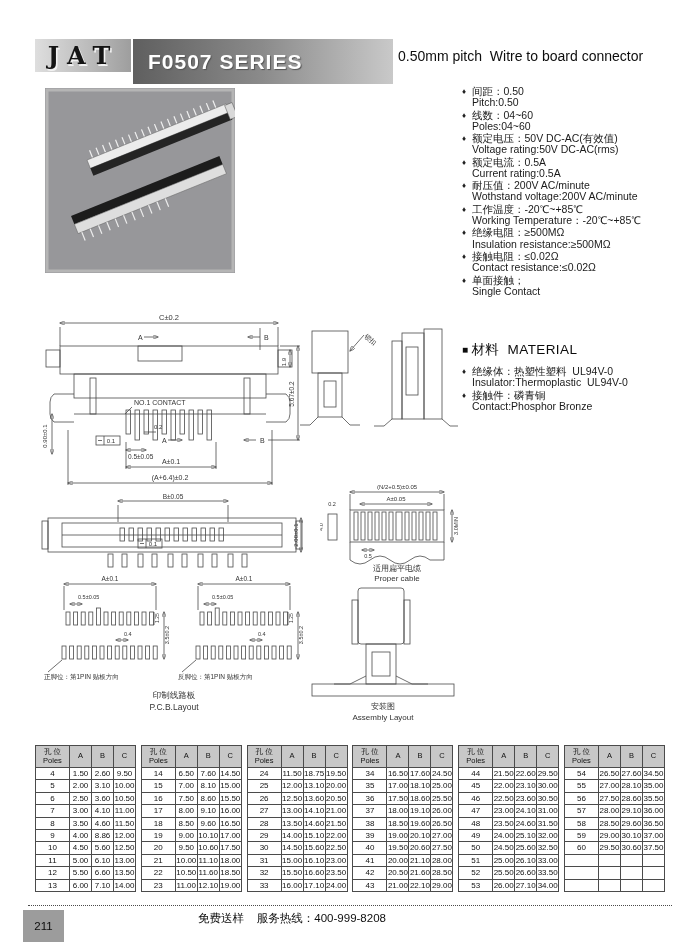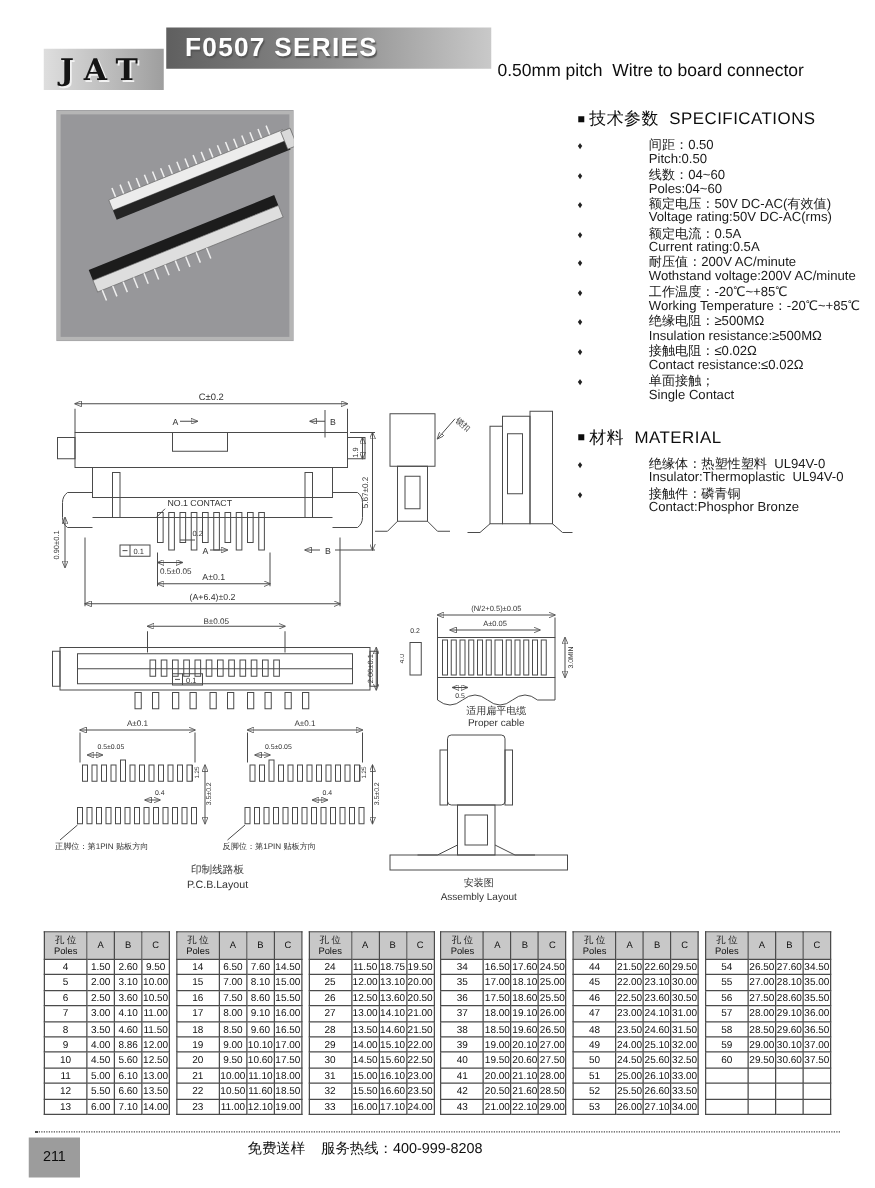--- a/index.html
+++ b/index.html
@@ -5,39 +5,39 @@
   html,body{margin:0;padding:0;background:#ffffff;}
   .page{position:relative;width:700px;height:950px;background:#fff;overflow:hidden;
         font-family:"Liberation Sans",sans-serif;color:#1a1a1a;padding-left:37px;}
 
   
   .logo{position:absolute;left:35px;top:39px;width:96px;height:33px;
         background:linear-gradient(90deg,#dedede 0%,#b9b9b9 60%,#9e9e9e 100%);
         display:flex;align-items:center;justify-content:center;
         font-family:"DejaVu Serif",serif;font-weight:bold;font-size:24px;letter-spacing:8px;
         color:#141414;text-shadow:1.5px 1.5px 0 #f2f2f2;}
-  .series-bar{position:absolute;left:133px;top:22px;width:260px;height:33px;box-sizing:border-box;
+  .series-bar{position:absolute;left:133px;top:39px;width:260px;height:45px;box-sizing:border-box;
         background:linear-gradient(90deg,#5f5f5f 0%,#8b8b8b 50%,#c9c9c9 100%);
         color:#fff;font-weight:bold;font-size:21px;letter-spacing:1px;
         display:flex;align-items:center;padding-left:15px;text-shadow:1px 1px 1px #555;}
   .subtitle{position:absolute;left:398px;top:39px;width:272px;height:33px;
         display:flex;align-items:center;font-size:14px;color:#0d0d0d;white-space:pre;}
 
   
   .photo{position:absolute;left:45px;top:88px;width:190px;height:185px;}
 
   
   .col-spec{position:absolute;left:462px;top:86px;width:236px;}
   .col-mat {position:absolute;left:462px;top:341px;width:236px;}
   .sec-head{font-size:13.5px;letter-spacing:.4px;margin-bottom:7px;color:#0c0c0c;white-space:pre;}
   .sec-head .sq{font-size:10px;margin-right:3px;vertical-align:1px;}
   .spec-item{display:flex;margin-bottom:1.4px;}
   .spec-item .bullet{width:10px;flex:0 0 10px;font-size:8px;padding-top:1px;color:#222;}
   .spec-item .lines{flex:1;}
-  .spec-item .cn,.spec-item .en{font-size:10.5px;line-height:11.1px;white-space:pre;margin-left:47px;}
+  .spec-item .cn,.spec-item .en{font-size:10.5px;line-height:11.1px;white-space:pre;}
 
   
   .draw{position:absolute;}
   .draw line,.draw rect,.draw path,.draw polyline{stroke:#4a4a4a;stroke-width:.8;fill:none;}
   .draw text{fill:#333;stroke:none;font-family:"Liberation Sans",sans-serif;}
 
   
   .ptable-wrap{position:absolute;left:35px;top:745px;width:630px;display:flex;justify-content:space-between;}
   table.grp{border-collapse:collapse;table-layout:fixed;width:101px;}
   .grp th,.grp td{border:1px solid #4b4b4b;padding:0;text-align:center;font-weight:normal;overflow:hidden;}
@@ -106,21 +106,20 @@
         <line x1="58" y1="19" x2="58" y2="28"></line>
           <line x1="67" y1="19" x2="67" y2="28"></line>
         <line x1="76" y1="19" x2="76" y2="28"></line>
           <line x1="85" y1="19" x2="85" y2="28"></line>
         <line x1="94" y1="19" x2="94" y2="28"></line>
       </g>
     </g>
   </svg>
 
   <div class="col-spec">
-    <div class="sec-head"><span class="sq">■</span><span>技术参数</span><span>  </span><span>SPECIFICATIONS</span></div>
     <div id="spec-list">
         <div class="spec-item">
           <span class="bullet">♦</span>
           <span class="lines">
             <div class="cn">间距：0.50</div>
             <div class="en">Pitch:0.50</div>
           </span>
         </div>
         <div class="spec-item">
           <span class="bullet">♦</span>

